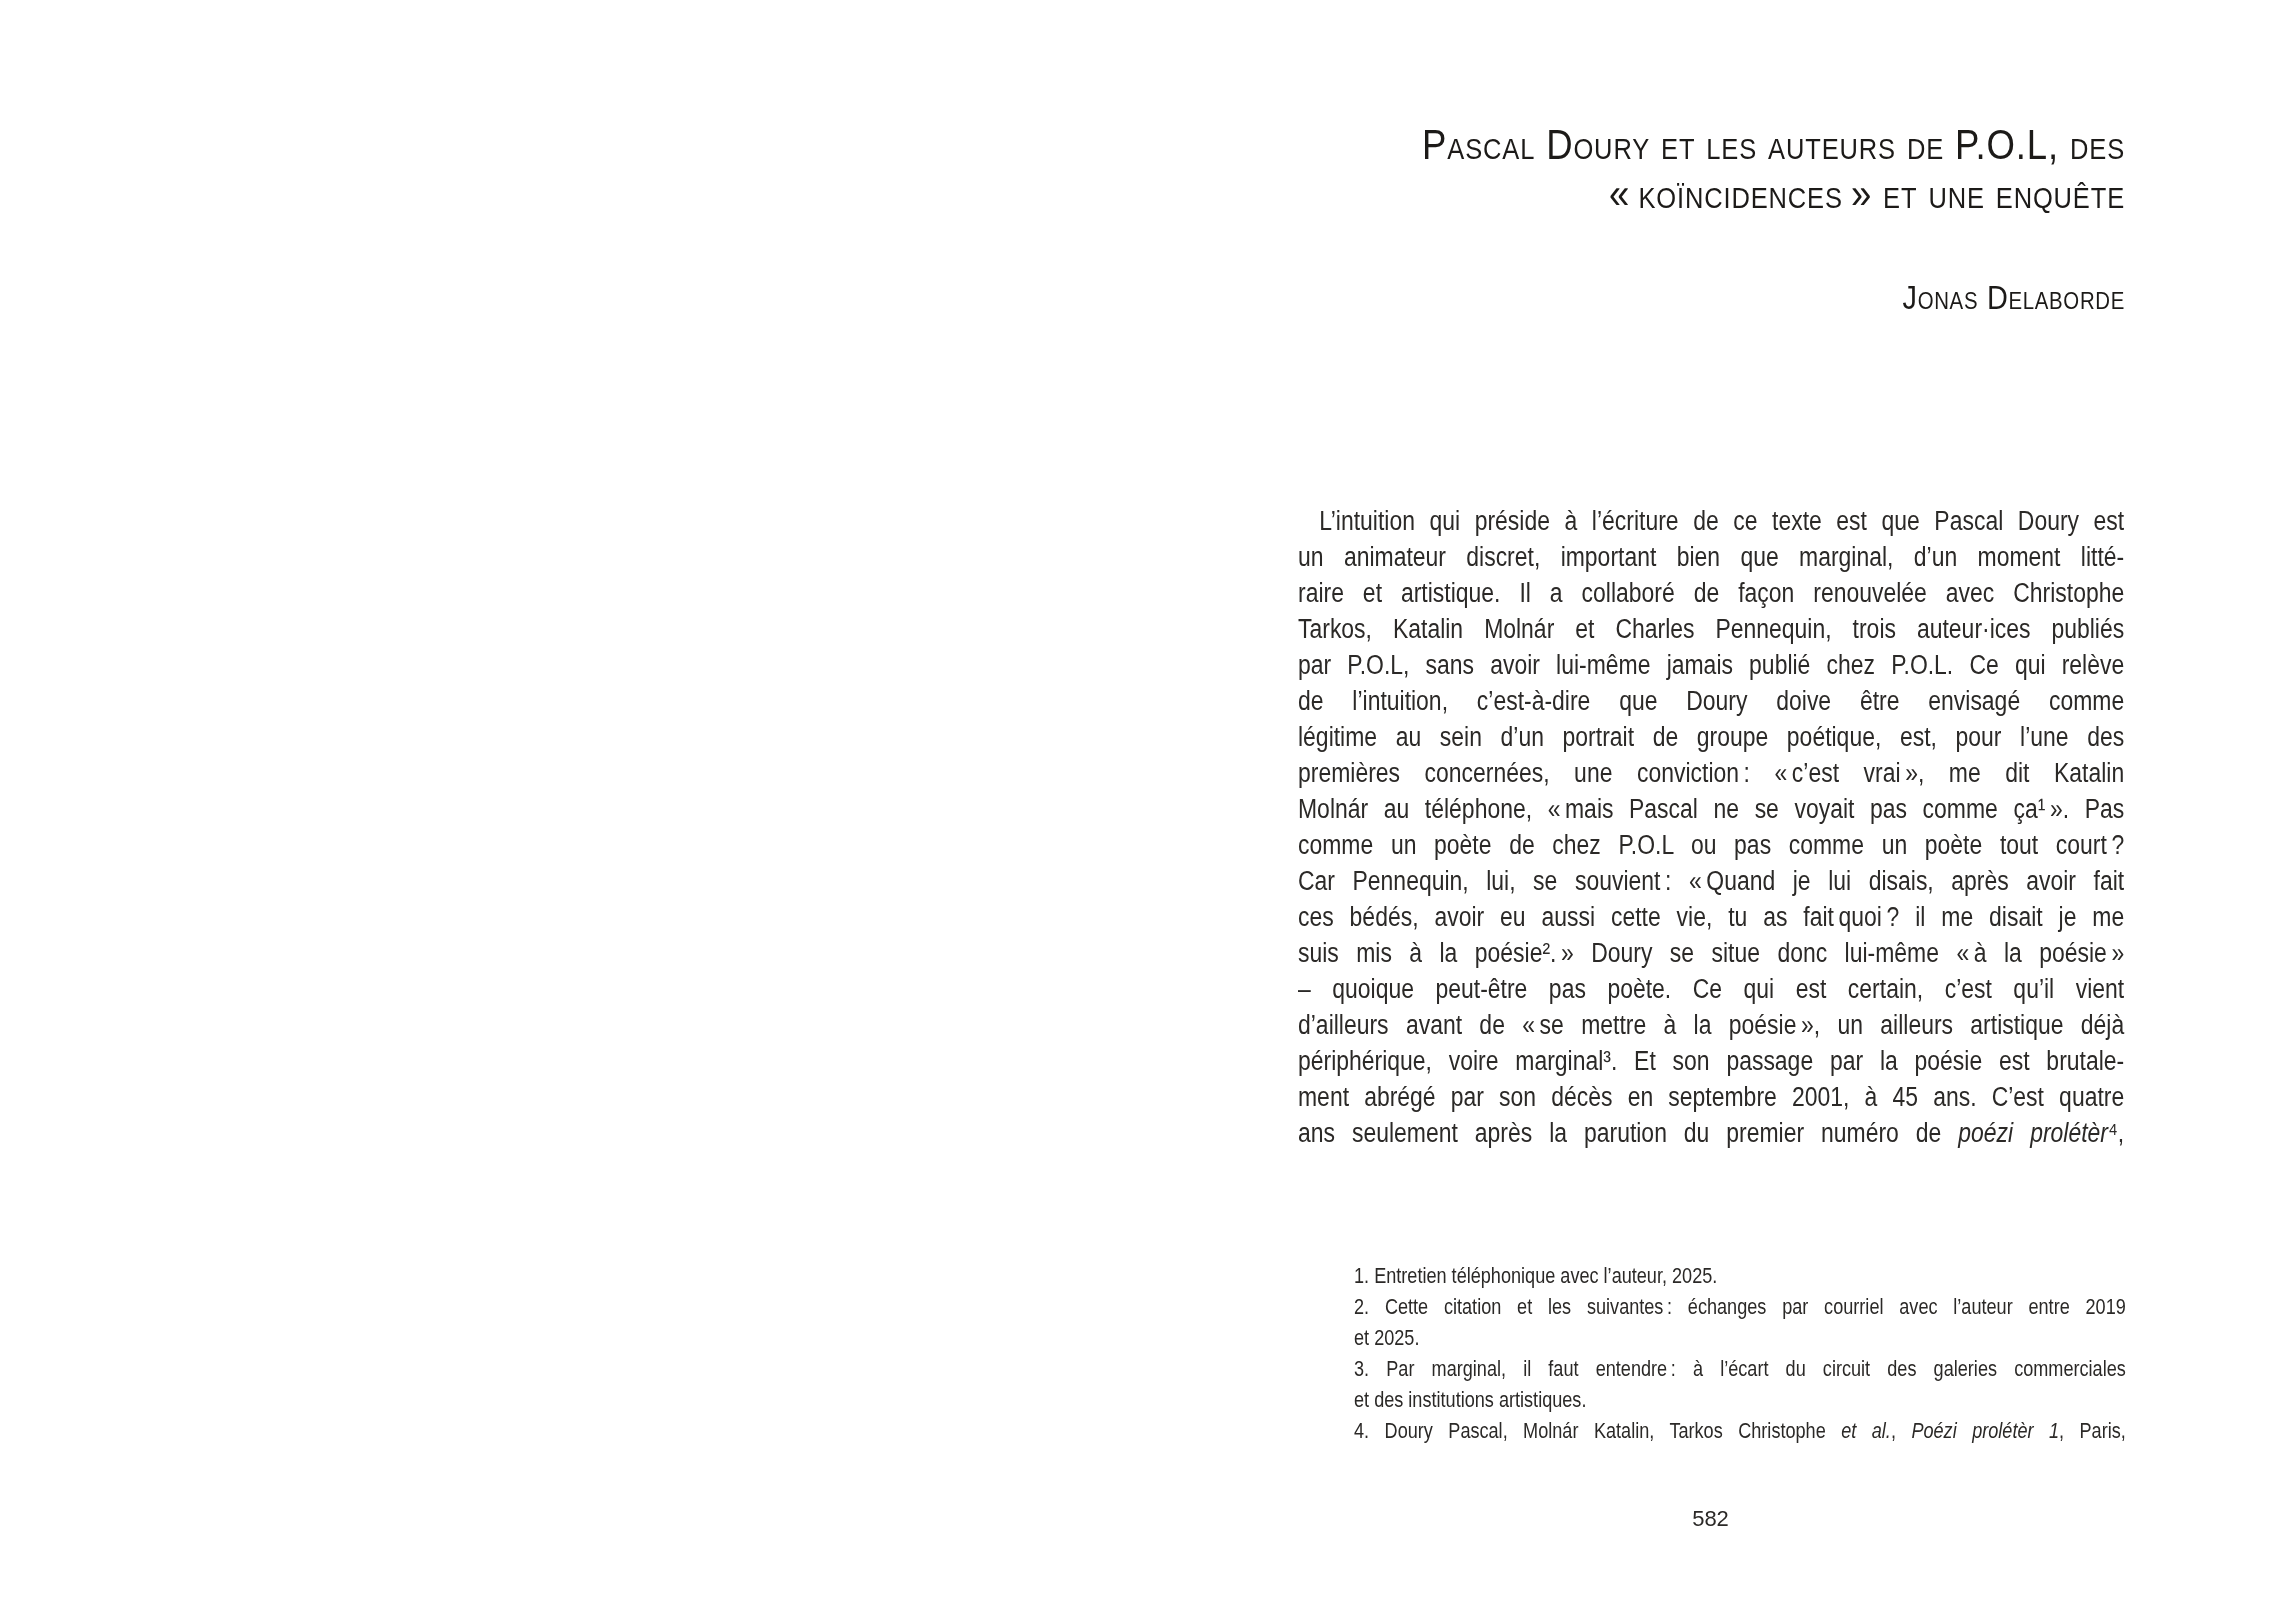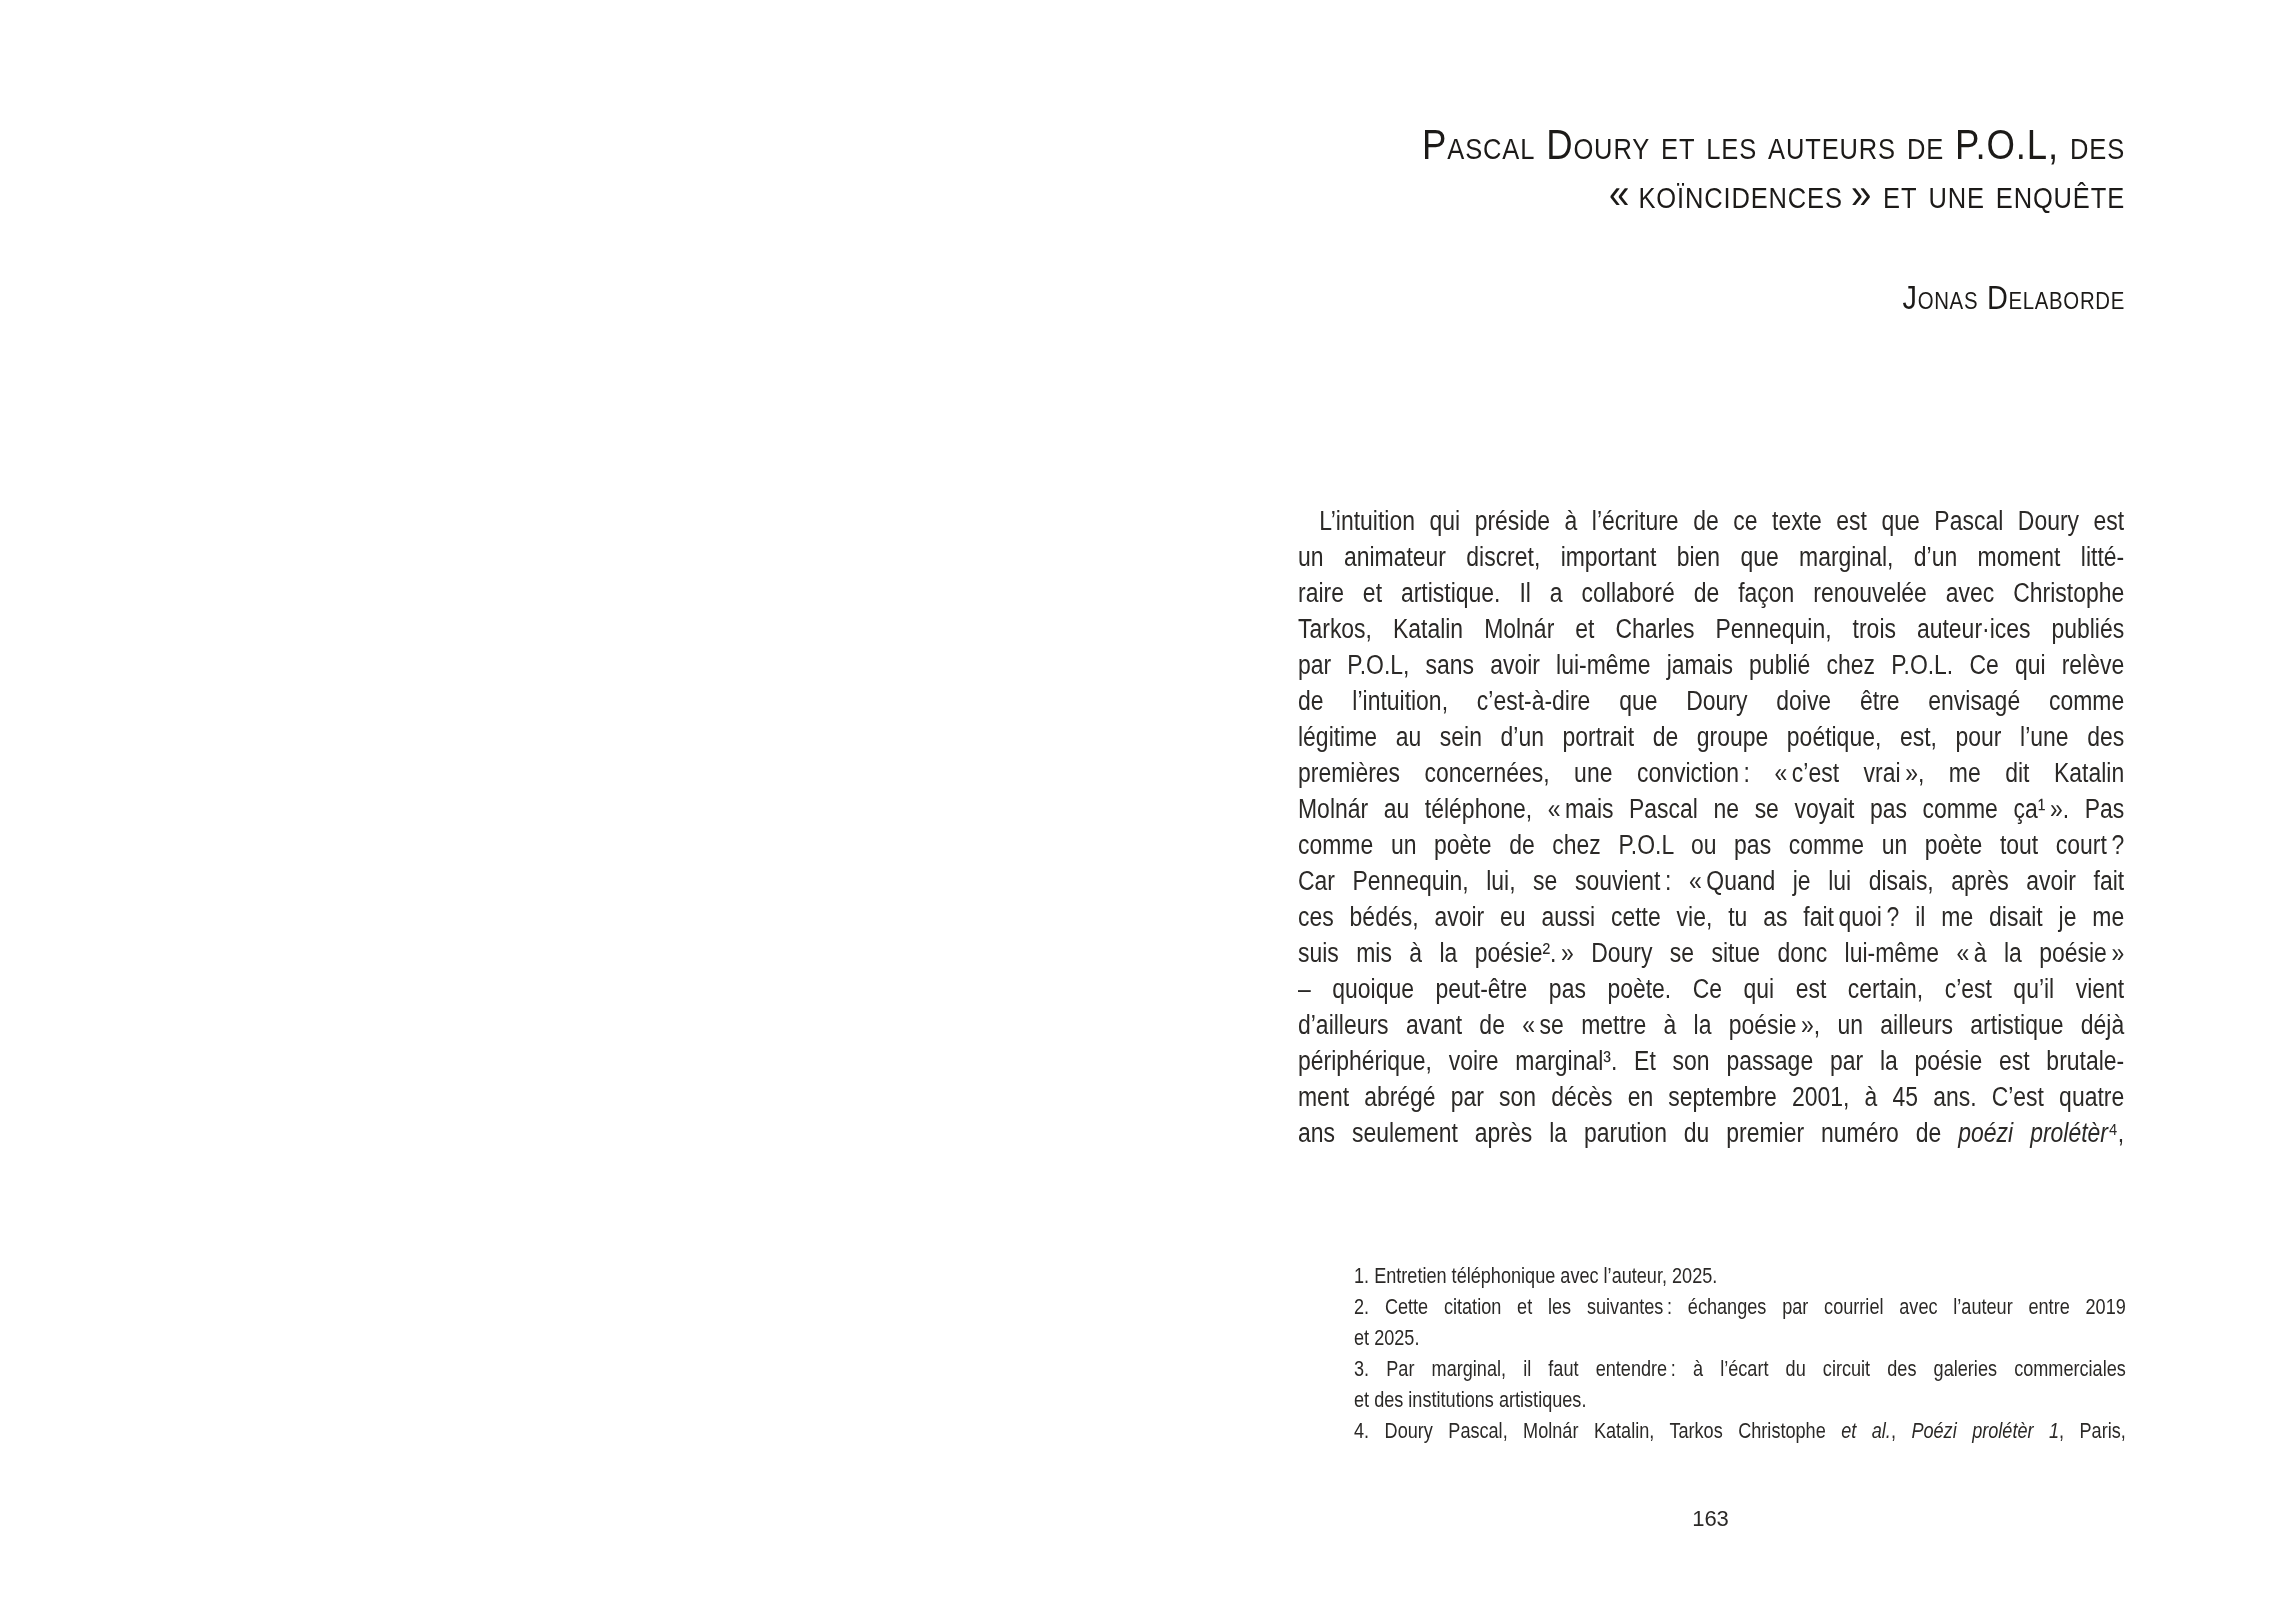--- a/index.html
+++ b/index.html
@@ -127,16 +127,16 @@
 
   <div class="footnotes-block">
       <div class="tline"><span>1. Entretien téléphonique avec l’auteur, 2025.</span></div>
       <div class="tline fill"><span>2. Cette citation et les suivantes : échanges par courriel avec l’auteur entre 2019</span></div>
       <div class="tline"><span>et 2025.</span></div>
       <div class="tline fill"><span>3. Par marginal, il faut entendre : à l’écart du circuit des galeries commerciales</span></div>
       <div class="tline"><span>et des institutions artistiques.</span></div>
       <div class="tline fill"><span>4. Doury Pascal, Molnár Katalin, Tarkos Christophe </span><span class="it">et al.</span><span>, </span><span class="it">Poézi prolétèr 1</span><span>, Paris,</span></div>
     </div>
 
-  <div class="pagenum">163</div>
+  <div class="pagenum">582</div>
 
 </div>
 
 
 </body></html>

